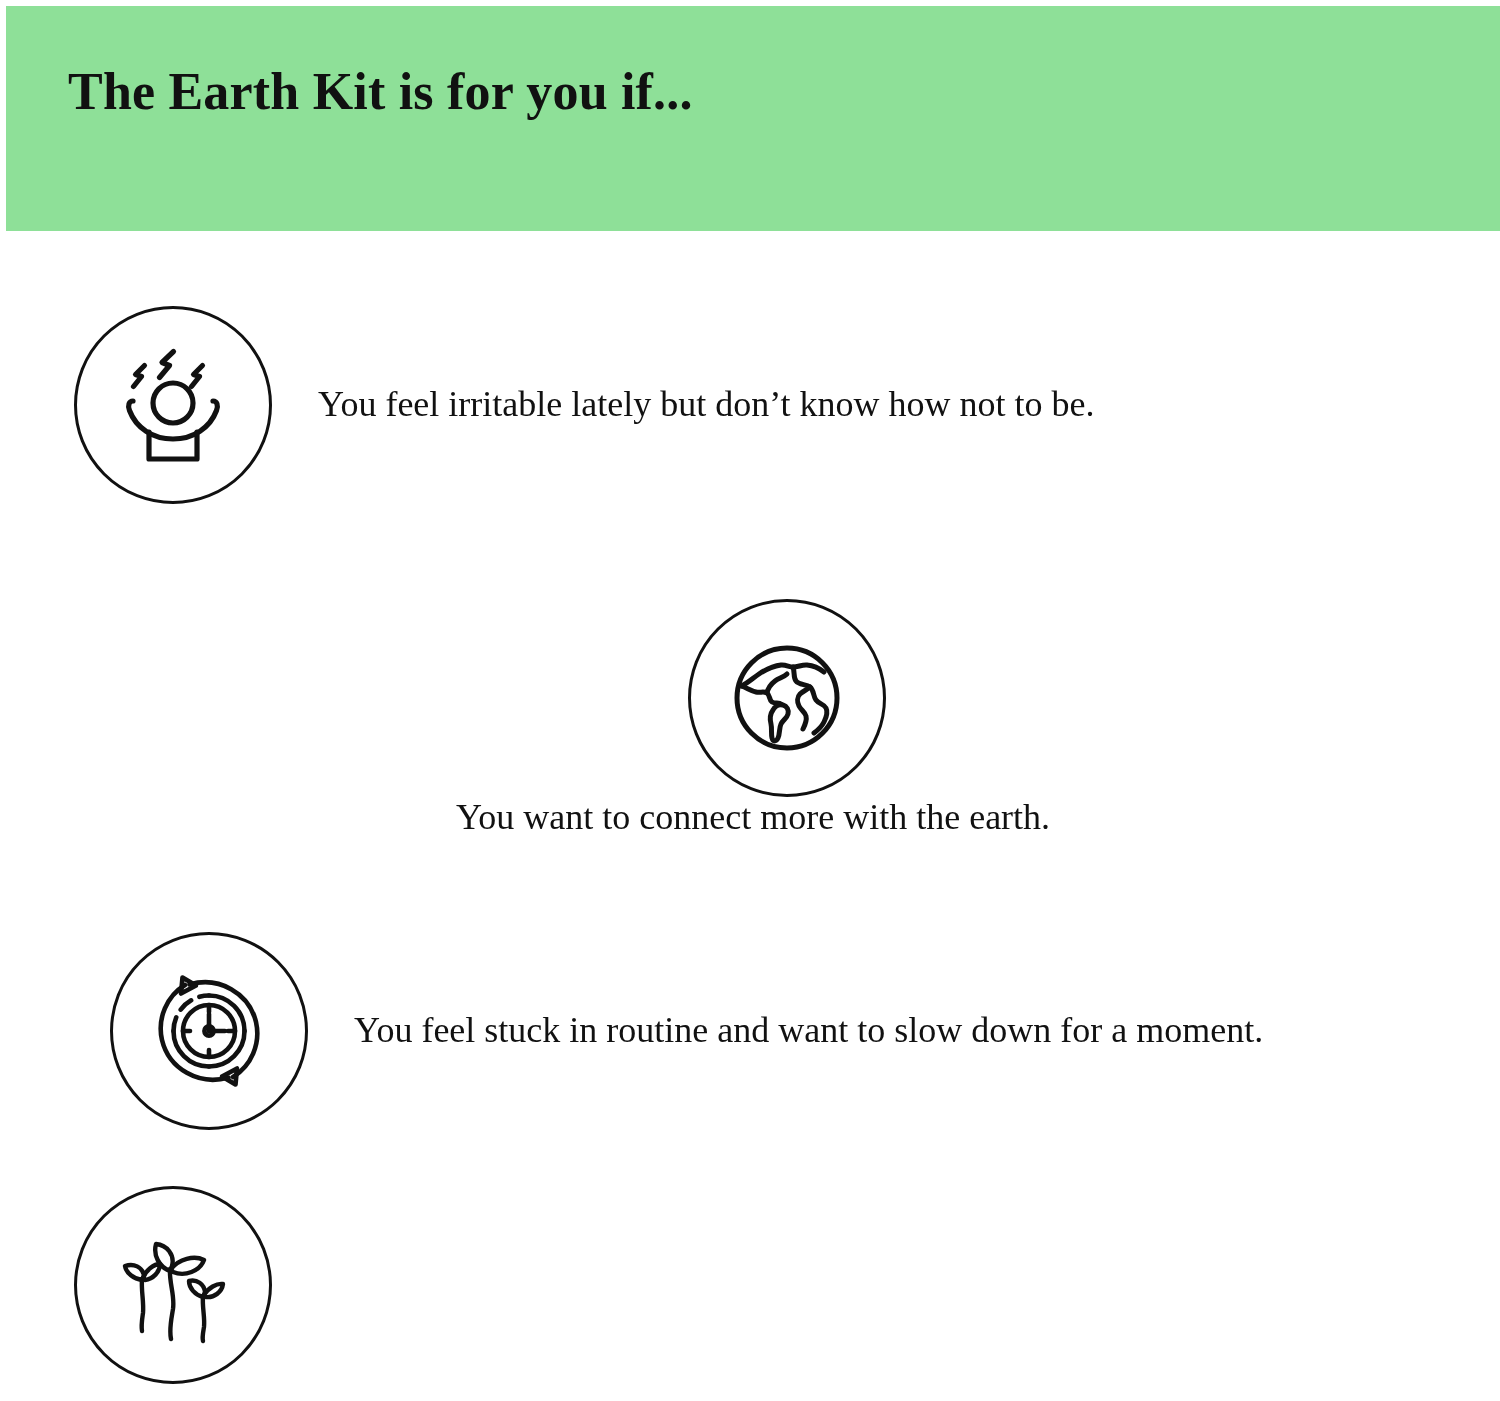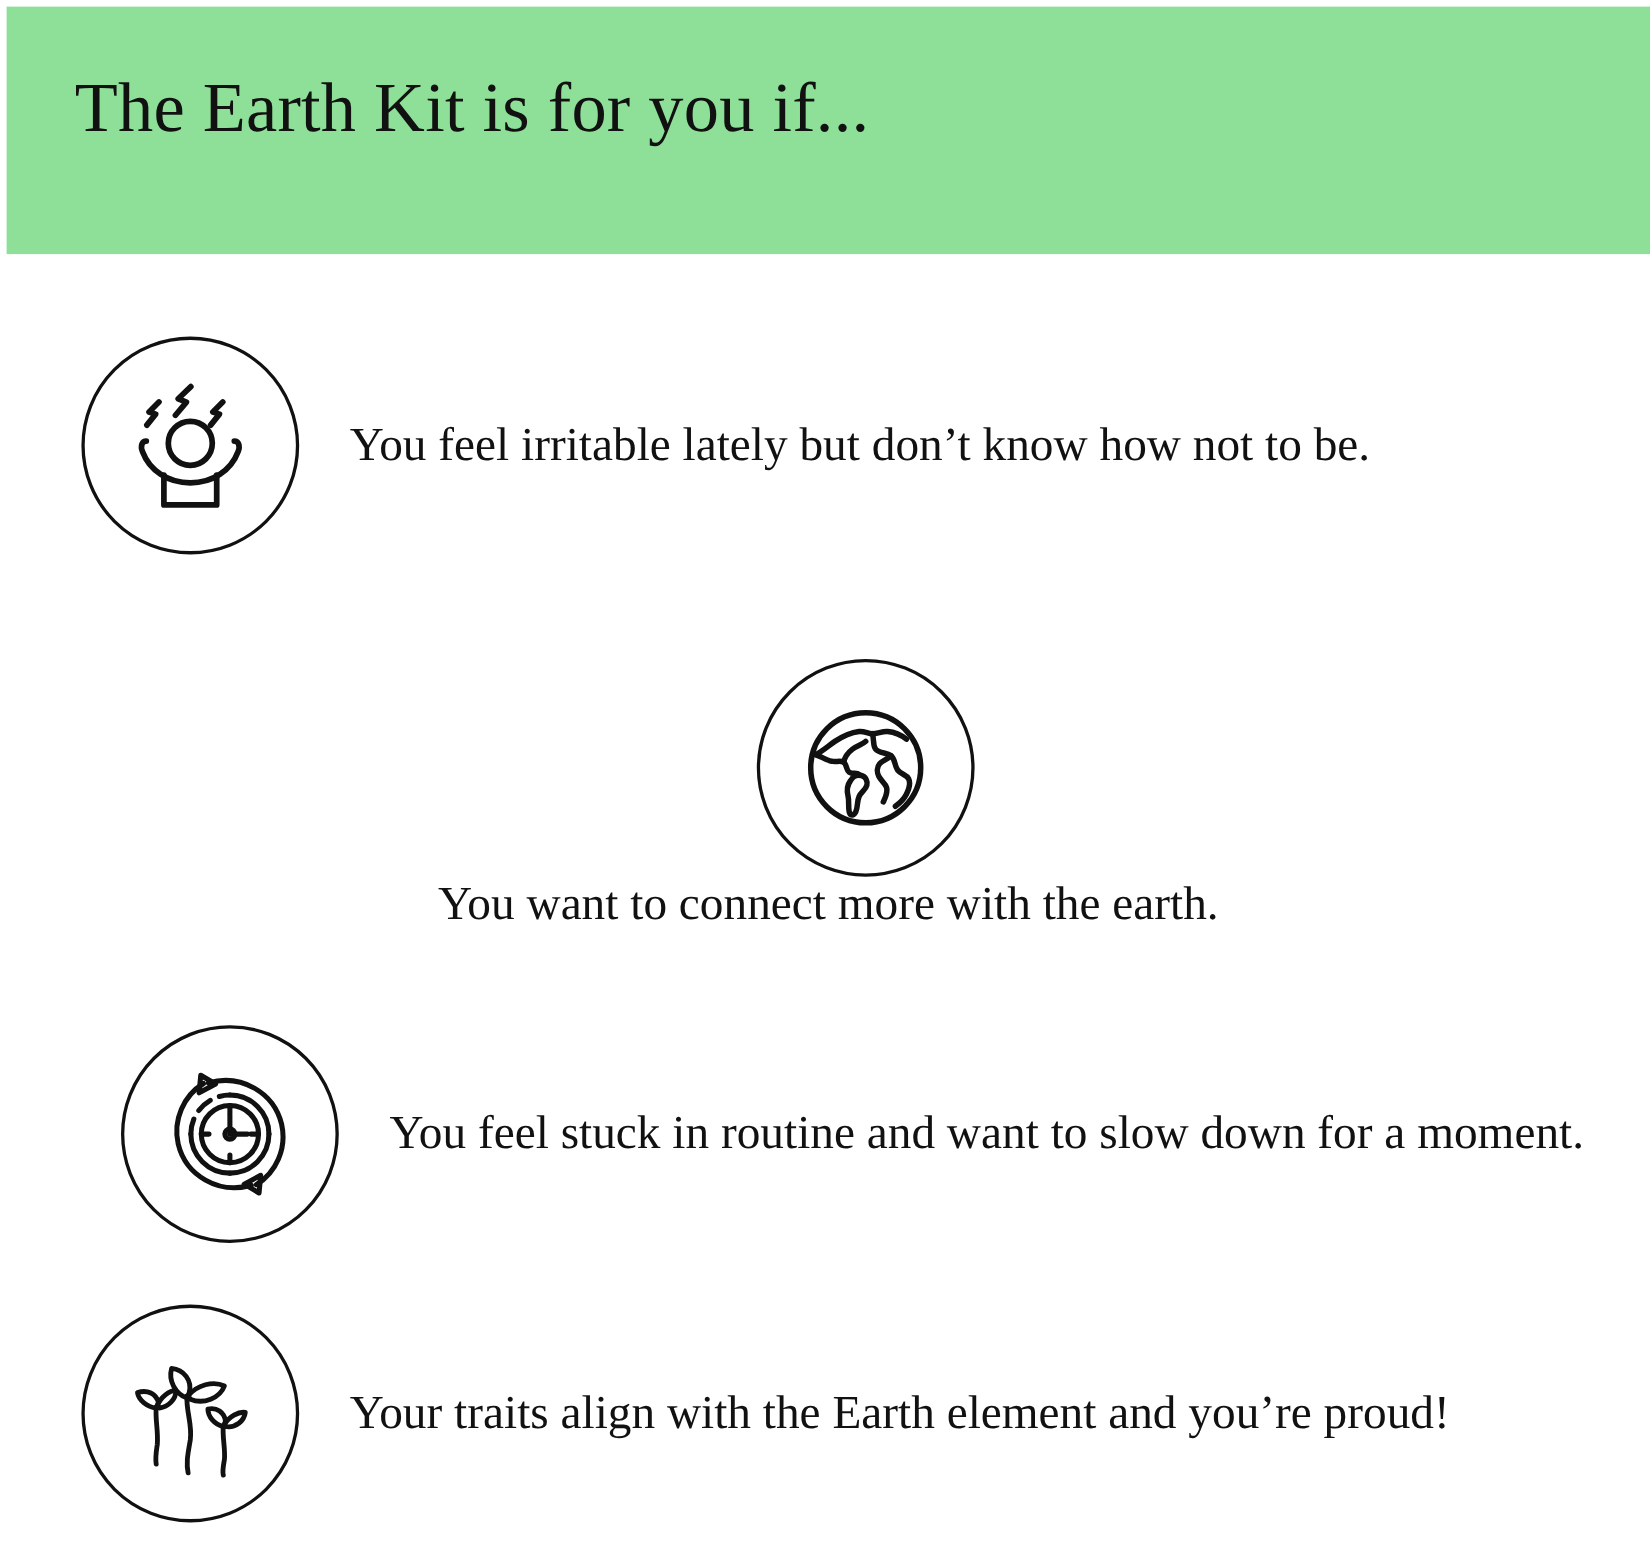--- a/index.html
+++ b/index.html
@@ -23,26 +23,26 @@
     top: 6px;
     width: 1494px;
     height: 225px;
     background: #8ee098;
     box-sizing: border-box;
   }
   .banner-title {
     position: absolute;
     left: 62px;
     top: 60px;
-    font-size: 64px;
+    font-size: 52px;
     line-height: 1.0;
     letter-spacing: 0.2px;
     color: #111111;
     white-space: nowrap;
-    font-weight: 400;
+    font-weight: 700;
   }
 
   
   .list {
     position: absolute;
     left: 0;
     top: 231px;
     width: 1500px;
   }
   .row {
@@ -75,21 +75,21 @@
   .icon-badge svg {
     display: block;
     width: 128px;
     height: 128px;
   }
 
   .row-text {
     flex: 1 1 auto;
     margin-left: 46px;
     padding-right: 40px;
-    font-size: 43px;
+    font-size: 36px;
     line-height: 1.15;
     color: #111111;
     white-space: nowrap;
   }
 </style>
 </head>
 <body>
 
 <div class="banner">
   <div class="banner-title">The Earth Kit is for you if...</div>
@@ -190,16 +190,15 @@
 
         <path d="M34 57 C37 49 45 43 51 43 C51 51 44 58 36 59 Z"></path>
 
         <path d="M94 75 C93 86 96 96 95 106 C94 112 93 116 94 120"></path>
 
         <path d="M94 76 C86 74 80 67 80 60 C88 58 95 63 96 71 Z"></path>
 
         <path d="M95 74 C99 67 108 62 114 63 C113 71 105 77 97 76 Z"></path>
       </svg>
     </div>
-    <div class="row-text">Your traits align with the Earth element and you’re proud!</div>
   </div>
 
 </div>
 
 </body></html>

